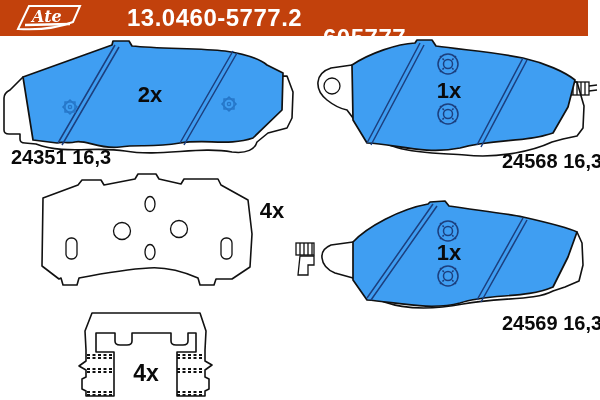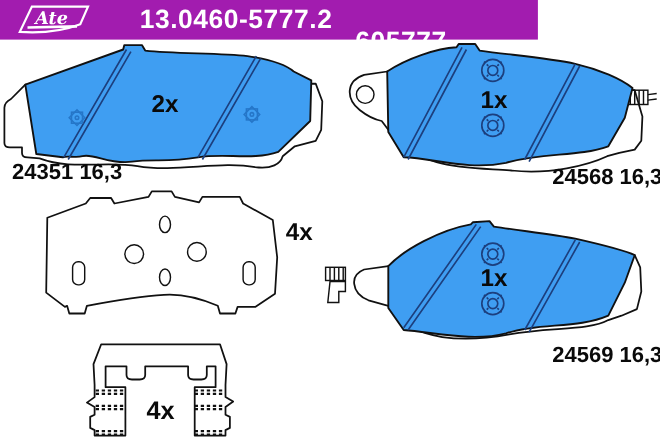--- a/index.html
+++ b/index.html
@@ -1,21 +1,21 @@
 <!DOCTYPE html>
 <html><head>
 <meta charset="utf-8">
 <style>
   html,body{margin:0;padding:0;background:#fff;}
   .stage{
     position:relative;width:600px;height:400px;background:#ffffff;overflow:hidden;
     font-family:"Liberation Sans",sans-serif;
   }
   
-  .header{position:absolute;left:0;top:0;width:489px;height:36px;background:#a21caf;}
+  .header{position:absolute;left:0;top:0;width:588px;height:36px;background:#c2410c;}
   .hdr-num{
     position:absolute;top:4px;color:#ffffff;font-weight:bold;font-size:24px;
     letter-spacing:0.5px;white-space:nowrap;font-family:"Liberation Sans",sans-serif;
   }
   .pn{left:127px;} .rn{left:323px;margin-top:20px;}
   .logo{position:absolute;left:12px;top:2px;width:74px;height:32px;}
   
   svg{position:absolute;overflow:visible;}
   .outline{fill:#ffffff;stroke:#111111;stroke-width:1.6;stroke-linejoin:round;}
   .pad{fill:#3f9ef2;stroke:#111111;stroke-width:1.7;stroke-linejoin:round;}

